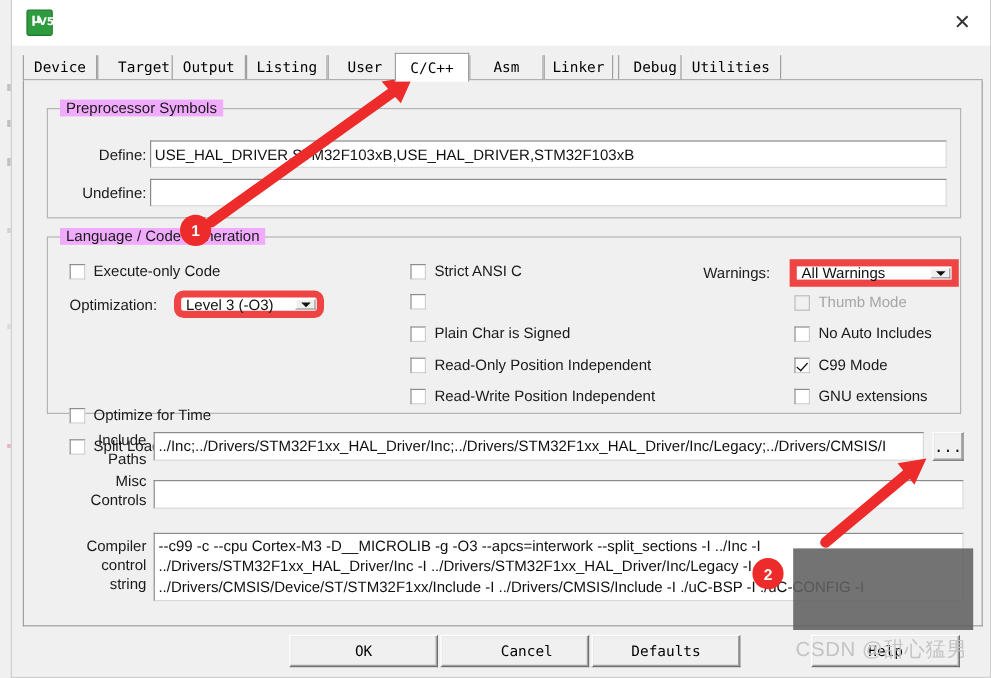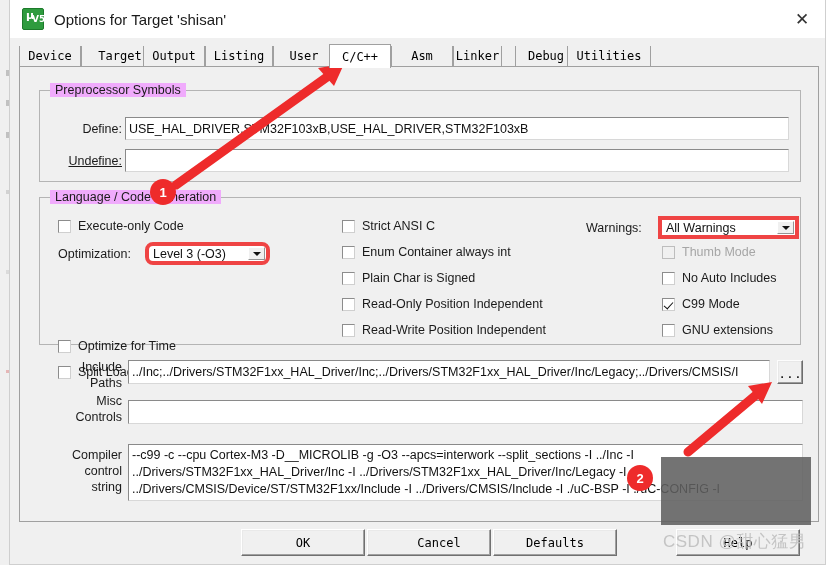--- a/index.html
+++ b/index.html
@@ -204,21 +204,21 @@
     font-family: "Liberation Sans", sans-serif;
     white-space: nowrap;
   }
   .cb.disabled .box { background: #f0f0f0; border-color: #bdbdbd; }
   .cb.disabled .txt { color: #a6a6a6; }
 
   
   .combo {
     position: absolute;
     background: #ffffff;
-    border: 4px solid #ef4444;
+    border: 6px solid #ef4444;
     box-sizing: border-box;
     display: flex; align-items: center;
     font-size: 12.5px; color: #111;
     font-family: "Liberation Sans", sans-serif;
     padding-left: 4px;
   }
   .combo .arrowbtn {
     position: absolute; right: 1px; top: 1px; bottom: 1px;
     width: 17px;
     background: #f0f0f0;
@@ -311,46 +311,45 @@
   <div class="bg-strip"></div>
   <div class="bg-strip-shadow"></div>
 
   <div class="dialog">
 
     <div class="titlebar">
       <div class="app-icon">
         <span class="mu">µ</span>
         <span class="v5">V5</span>
       </div>
-      <div class="title-text">Options for Target 'shisan'</div>
       <div class="close-btn">✕</div>
     </div>
 
     <div class="tabstrip">
       <div class="tab" style="left:0px;width:62px;">Device</div>
       <div class="tab" style="left:62px;width:78px;">Target</div>
       <div class="tab" style="left:124px;width:62px;">Output</div>
       <div class="tab" style="left:186px;width:68px;">Listing</div>
       <div class="tab" style="left:254px;width:62px;">User</div>
       <div class="tab active" style="left:310px;width:62px;">C/C++</div>
       <div class="tab" style="left:372px;width:62px;">Asm</div>
-      <div class="tab" style="left:434px;width:49px;">Linker</div>
+      <div class="tab" style="left:434px;width:58px;">Linker</div>
       <div class="tab" style="left:496px;width:62px;">Debug</div>
       <div class="tab" style="left:548px;width:84px;">Utilities</div>
     </div>
     <div class="tabline"></div>
 
     <div class="page">
 
       <div class="group" style="left:19px;top:23px;width:762px;height:92px;">
         <div class="group-title">Preprocessor Symbols</div>
       </div>
       <div class="lbl right" style="left:22px;top:55px;width:80px;">Define:</div>
       <div class="tinput" style="left:105px;top:50px;width:664px;height:23px;">USE_HAL_DRIVER,STM32F103xB,USE_HAL_DRIVER,STM32F103xB</div>
-      <div class="lbl right" style="left:22px;top:87px;width:80px;text-decoration:underline;">Undefine:</div>
+      <div class="lbl right" style="left:22px;top:87px;width:80px;">Undefine:</div>
       <div class="tinput" style="left:105px;top:82px;width:664px;height:23px;"></div>
 
       <div class="group" style="left:19px;top:130px;width:762px;height:148px;">
         <div class="group-title">Language / Code Generation</div>
       </div>
 
       <div class="cb" style="left:38px;top:152px;">
         <span class="box"></span>
         <span class="txt">Execute-only Code</span>
       </div>
@@ -367,21 +366,20 @@
         <span class="box"></span>
         <span class="txt">Split Load and Store Multiple</span>
       </div>
 
       <div class="cb" style="left:322px;top:152px;">
         <span class="box"></span>
         <span class="txt">Strict ANSI C</span>
       </div>
       <div class="cb" style="left:322px;top:178px;">
         <span class="box"></span>
-        <span class="txt">Enum Container always int</span>
       </div>
       <div class="cb" style="left:322px;top:204px;">
         <span class="box"></span>
         <span class="txt">Plain Char is Signed</span>
       </div>
       <div class="cb" style="left:322px;top:230px;">
         <span class="box"></span>
         <span class="txt">Read-Only Position Independent</span>
       </div>
       <div class="cb" style="left:322px;top:256px;">

